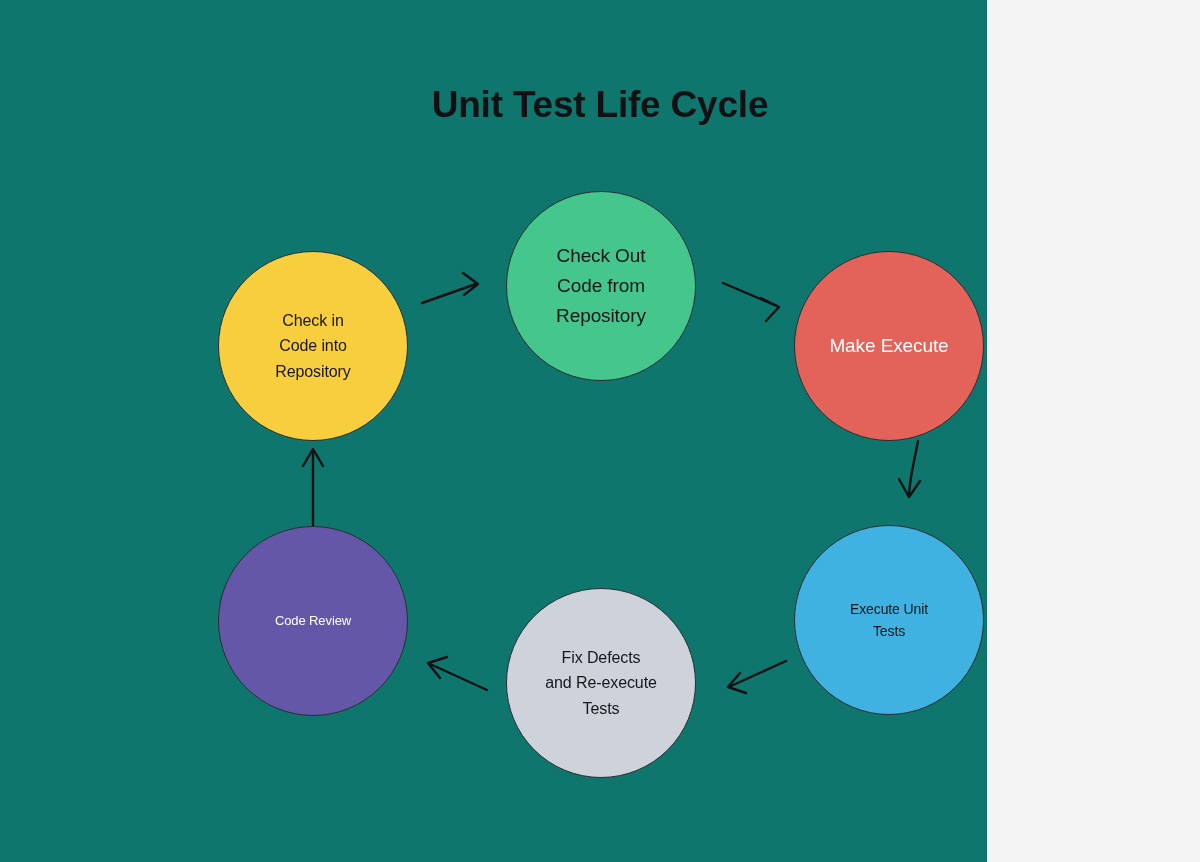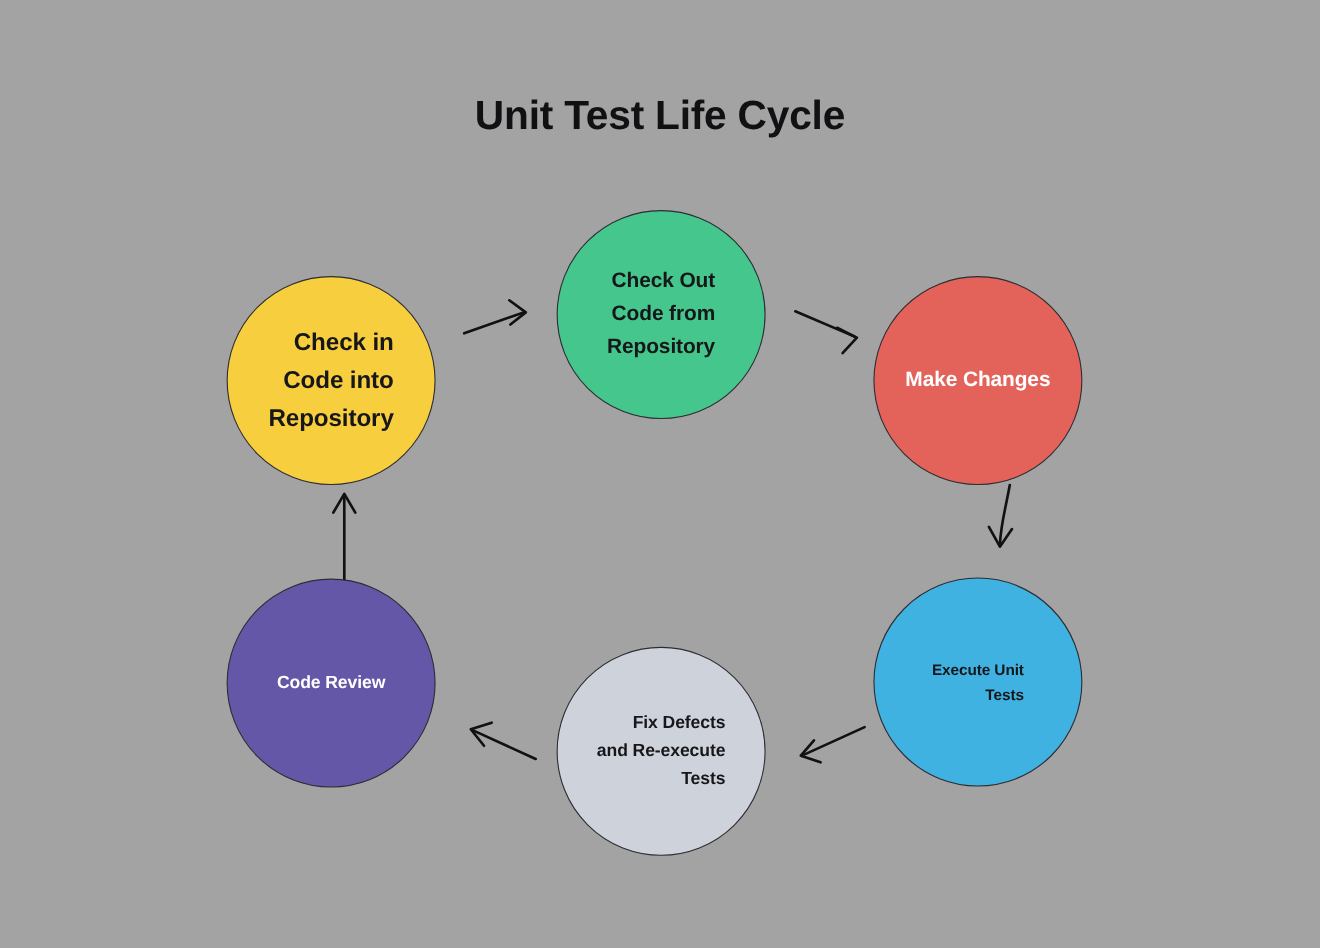--- a/index.html
+++ b/index.html
@@ -44,38 +44,38 @@
     pointer-events: none;
   }
 
   .node {
     position: absolute;
     border-radius: 50%;
     border: 1.4px solid #2c2c33;
     display: flex;
     align-items: center;
     justify-content: center;
-    text-align: right;
-    font-weight: bold;
+    text-align: center;
+    font-weight: normal;
     line-height: 1.58;
     letter-spacing: -0.1px;
   }
 
   .node-label {
     display: block;
     padding: 0 8px;
     white-space: pre-line;
   }
 
   
 </style>
 </head>
 <body>
 
-<div id="canvas" style="background: #a3a3a3; width: 1200px; height: 862px;">
+<div id="canvas" style="background: #0f766e; width: 987px; height: 862px;">
 
   <div id="diagram-title">Unit Test Life Cycle</div>
 
   <svg class="arrow-layer" id="arrow-layer" viewBox="0 0 1200 862">
       <g>
         <path d="M 422 303 L 476 284" stroke="#111113" stroke-width="2.4" fill="none" stroke-linecap="round"></path>
         <path d="M 463 273 L 478 284 L 464 295" stroke="#111113" stroke-width="2.4" fill="none" stroke-linecap="round" stroke-linejoin="round"></path>
       </g>
       <g>
         <path d="M 723 283 L 777 306" stroke="#111113" stroke-width="2.4" fill="none" stroke-linecap="round"></path>
@@ -93,40 +93,40 @@
         <path d="M 487 690 L 430 664" stroke="#111113" stroke-width="2.4" fill="none" stroke-linecap="round"></path>
         <path d="M 447 657 L 428 663 L 440 678" stroke="#111113" stroke-width="2.4" fill="none" stroke-linecap="round" stroke-linejoin="round"></path>
       </g>
       <g>
         <path d="M 313 528 L 313 451" stroke="#111113" stroke-width="2.4" fill="none" stroke-linecap="round"></path>
         <path d="M 303 466 L 313 449 L 323 466" stroke="#111113" stroke-width="2.4" fill="none" stroke-linecap="round" stroke-linejoin="round"></path>
       </g>
     </svg>
 
   <div id="node-layer">
-      <div class="node" style="left: 206px; top: 251px; width: 190px; height: 190px; background: rgb(247, 206, 62); border-color: rgb(44, 44, 51); color: rgb(23, 23, 26); font-size: 22px;">
+      <div class="node" style="left: 218px; top: 251px; width: 190px; height: 190px; background: rgb(247, 206, 62); border-color: rgb(44, 44, 51); color: rgb(23, 23, 26); font-size: 16px;">
         <span class="node-label">Check in
 Code into
 Repository</span>
       </div>
       <div class="node" style="left: 506px; top: 191px; width: 190px; height: 190px; background: rgb(68, 198, 141); border-color: rgb(44, 44, 51); color: rgb(23, 23, 26); font-size: 19px;">
         <span class="node-label">Check Out
 Code from
 Repository</span>
       </div>
       <div class="node" style="left: 794px; top: 251px; width: 190px; height: 190px; background: rgb(227, 99, 90); border-color: rgb(44, 44, 51); color: rgb(255, 255, 255); font-size: 19px;">
-        <span class="node-label">Make Changes</span>
+        <span class="node-label">Make Execute</span>
       </div>
       <div class="node" style="left: 794px; top: 525px; width: 190px; height: 190px; background: rgb(63, 178, 226); border-color: rgb(44, 44, 51); color: rgb(23, 23, 26); font-size: 14px;">
         <span class="node-label">Execute Unit
 Tests</span>
       </div>
       <div class="node" style="left: 506px; top: 588px; width: 190px; height: 190px; background: rgb(206, 211, 219); border-color: rgb(44, 44, 51); color: rgb(23, 23, 26); font-size: 16px;">
         <span class="node-label">Fix Defects
 and Re-execute
 Tests</span>
       </div>
-      <div class="node" style="left: 206px; top: 526px; width: 190px; height: 190px; background: rgb(101, 87, 168); border-color: rgb(44, 44, 51); color: rgb(255, 255, 255); font-size: 16px;">
+      <div class="node" style="left: 218px; top: 526px; width: 190px; height: 190px; background: rgb(101, 87, 168); border-color: rgb(44, 44, 51); color: rgb(255, 255, 255); font-size: 13px;">
         <span class="node-label">Code Review</span>
       </div>
     </div>
 
 </div>
 
 </body></html>

